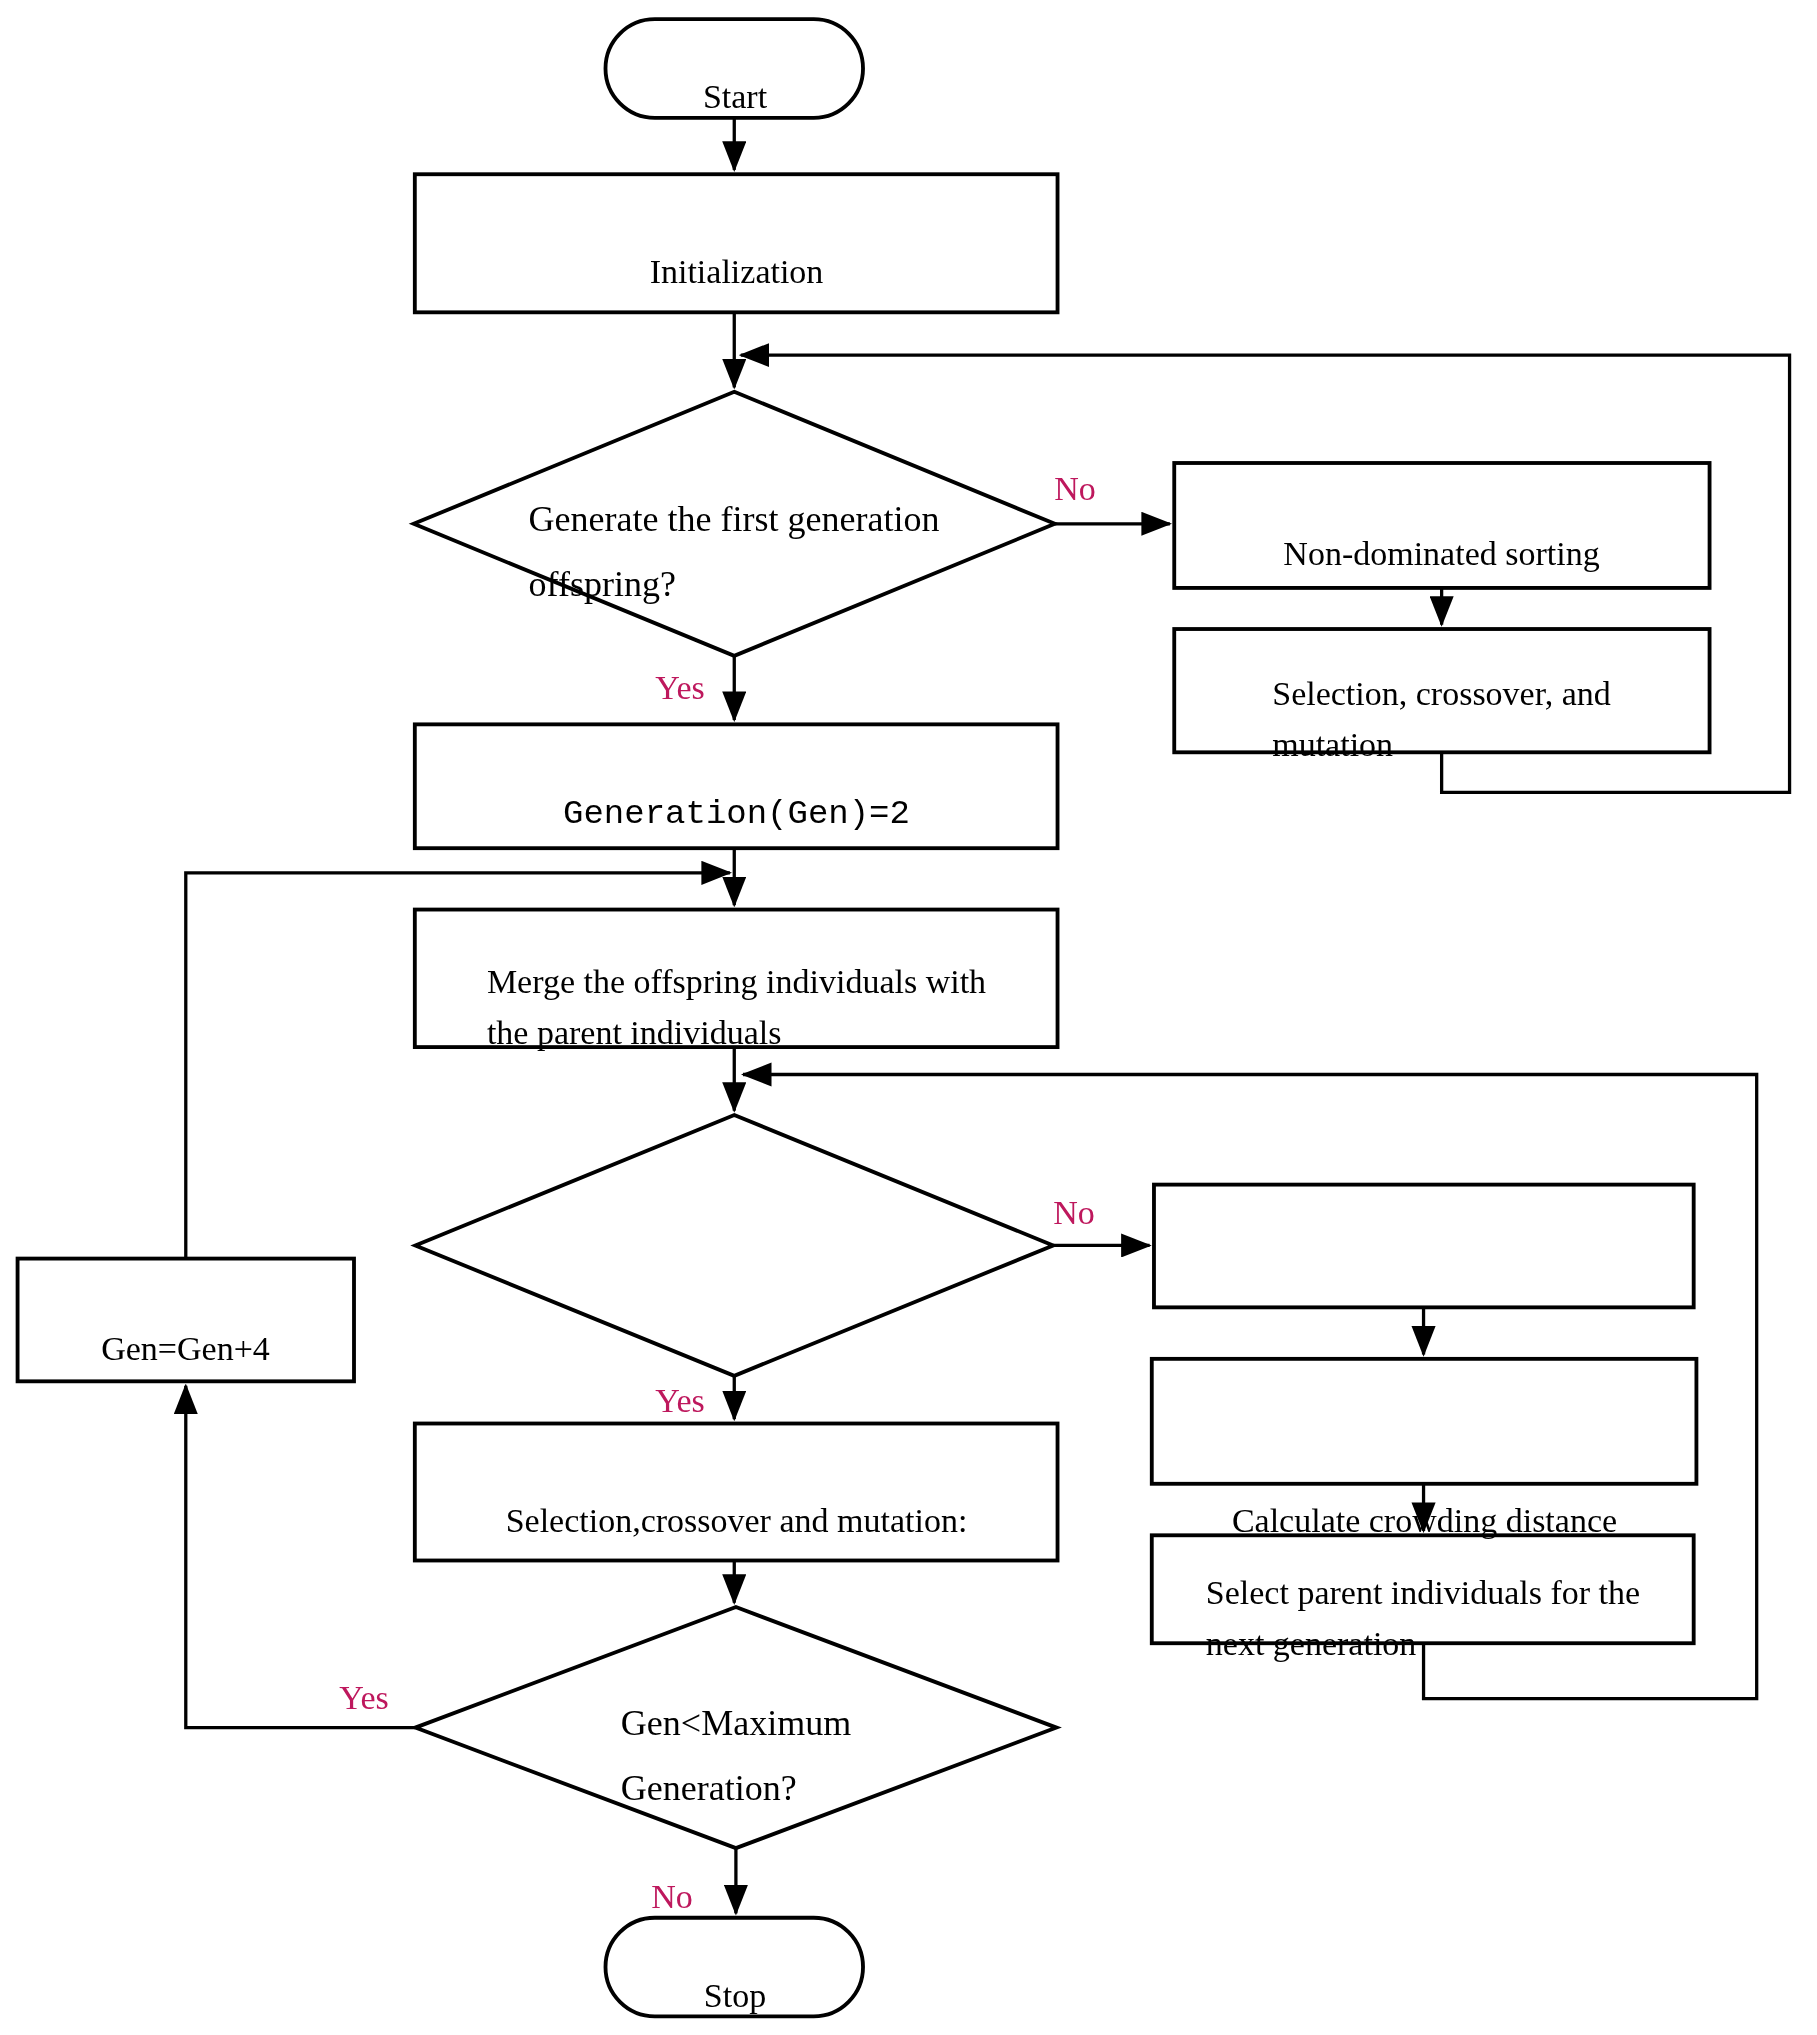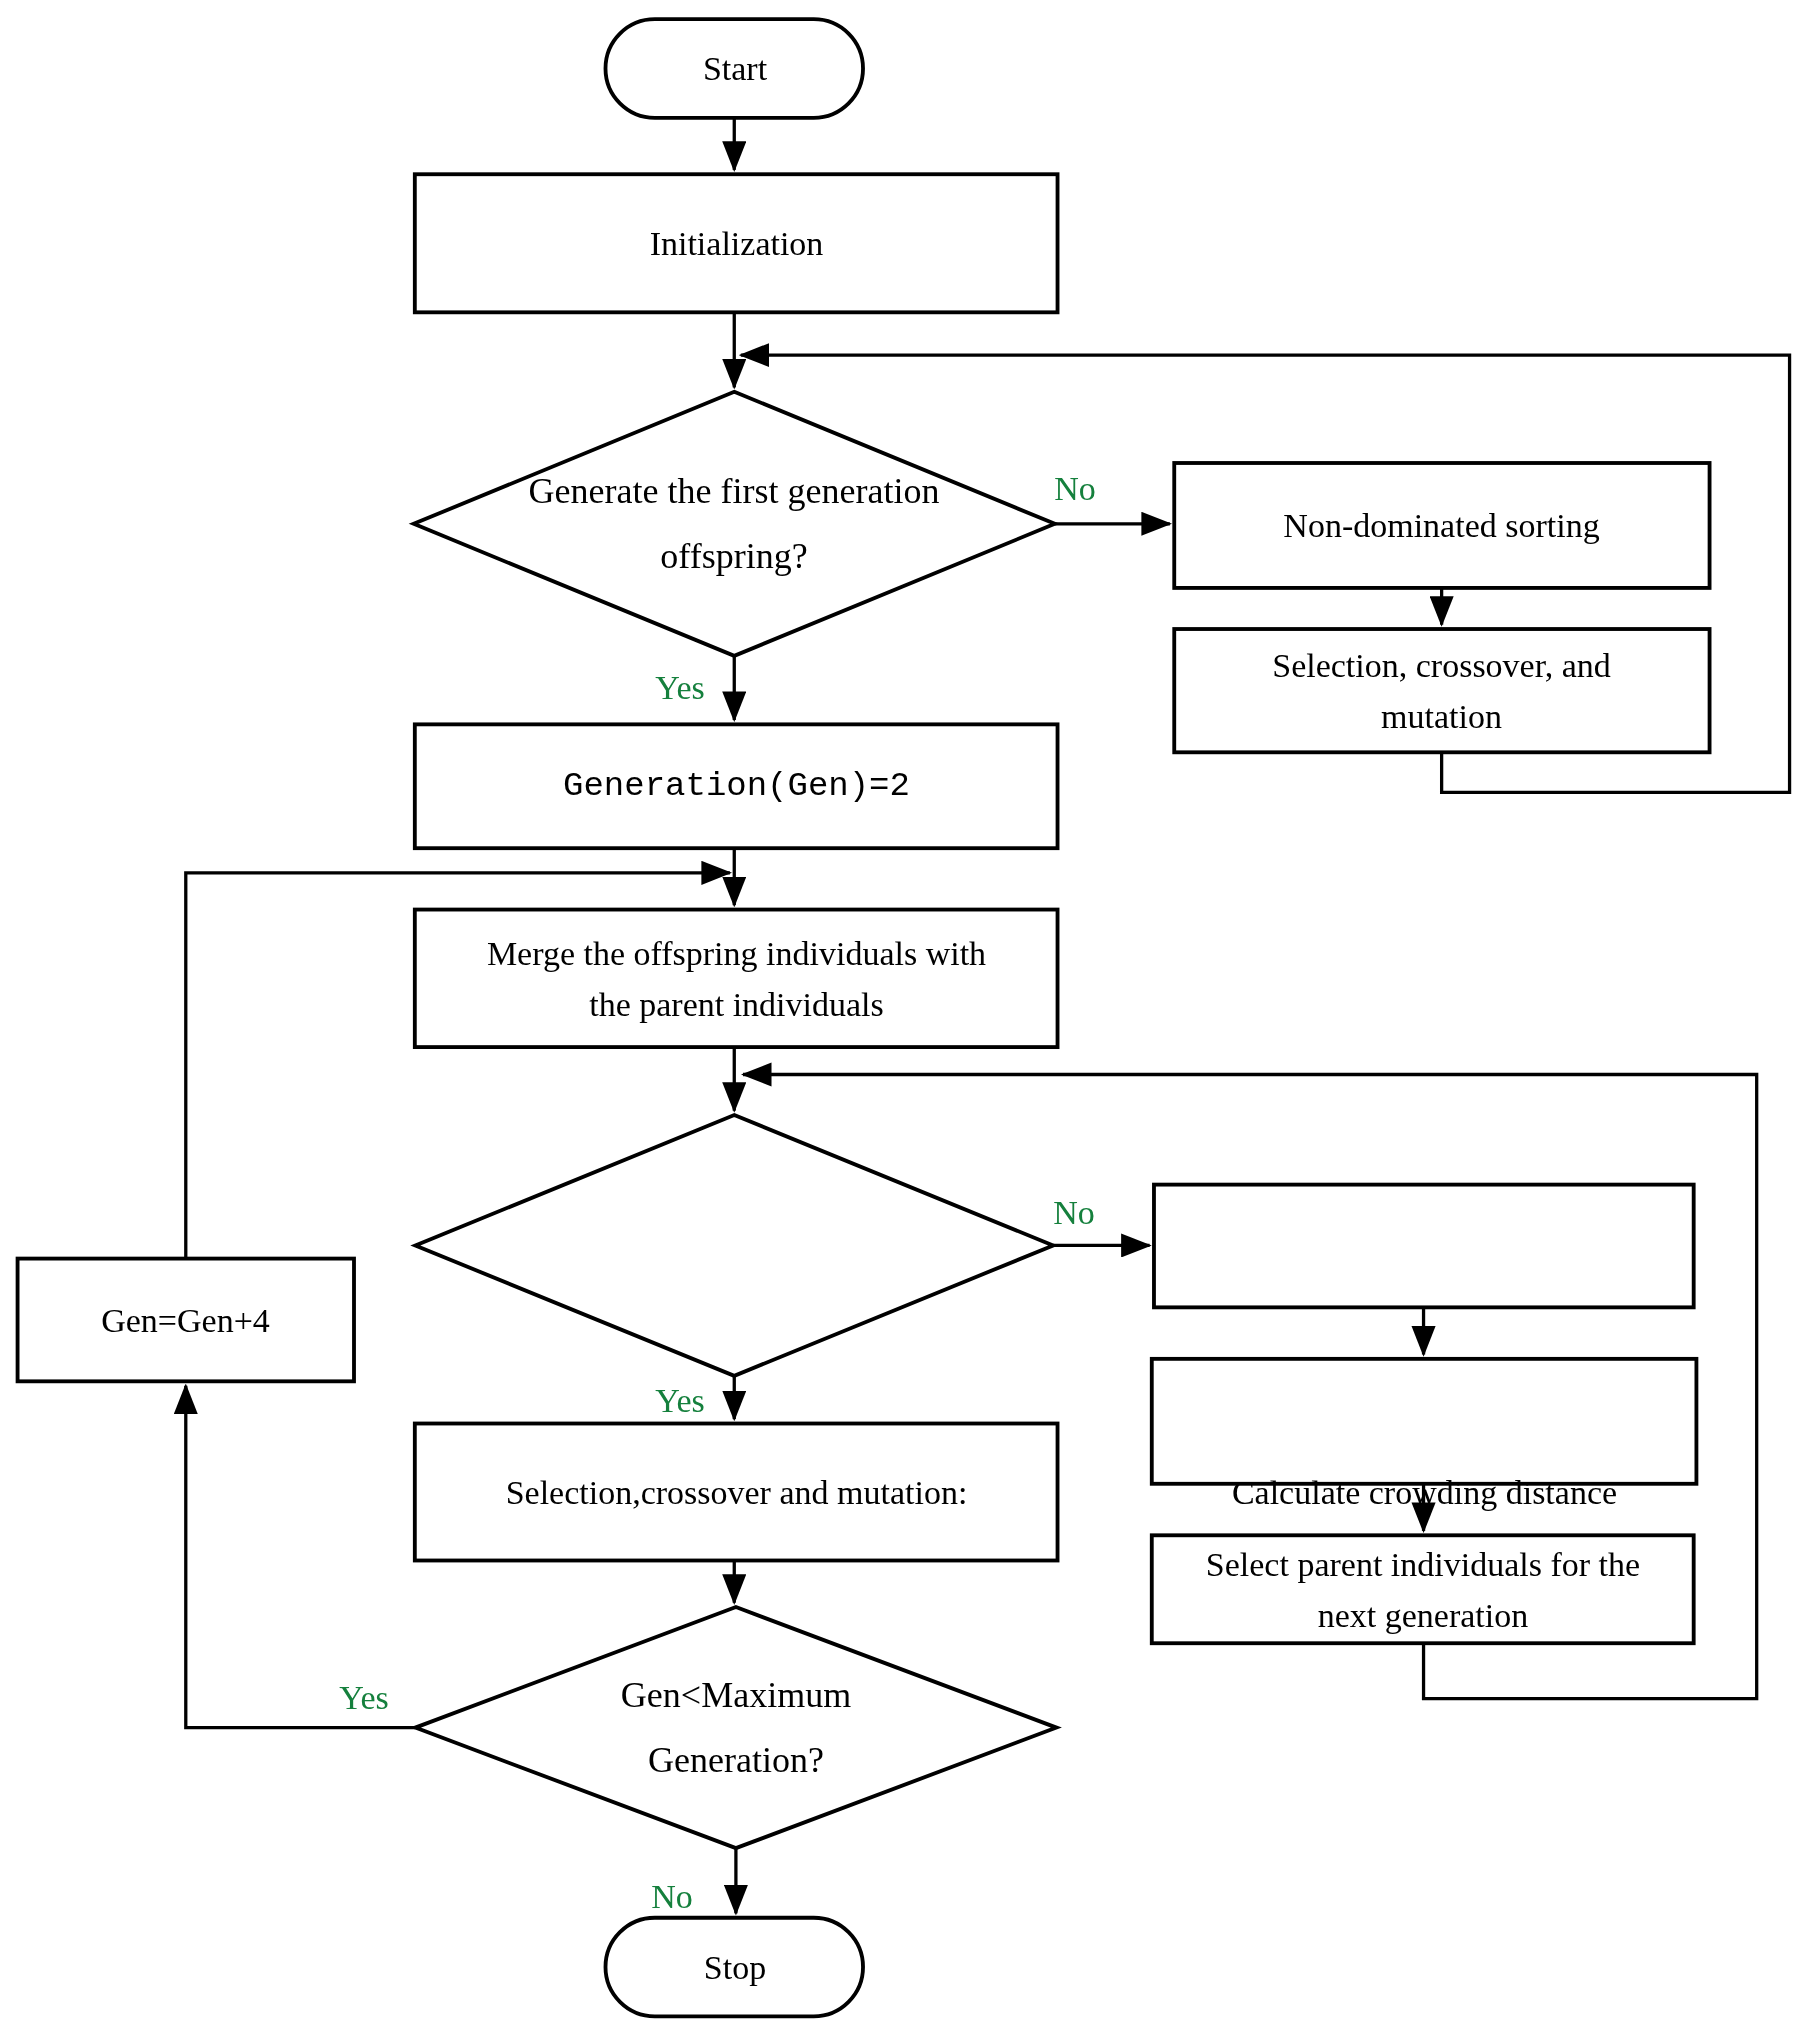--- a/index.html
+++ b/index.html
@@ -10,33 +10,34 @@
     background: #ffffff;
     font-family: "Liberation Serif", "DejaVu Serif", serif;
     color: #000000;
   }
   #wires { position: absolute; left: 0; top: 0; }
   .lbl {
     position: absolute;
     display: flex;
     align-items: center;
     justify-content: center;
-    text-align: center;
+    text-align: left;
     white-space: pre-line;
     font-size: 34px;
     line-height: 1.5;
     color: #000000;
+    margin-top: 28px;
   }
   .lbl.diamond-lbl { font-size: 36px; line-height: 1.8; }
   .edge-lbl {
     position: absolute;
     transform: translate(-50%, -50%);
     font-size: 34px;
     line-height: 1;
-    color: #15803d;
+    color: #be185d;
     white-space: nowrap;
   }
 </style>
 </head>
 <body>
 
 <div id="canvas">
 
   <svg id="wires" width="1817" height="2035" viewBox="0 0 3316 3714">
     <defs>

